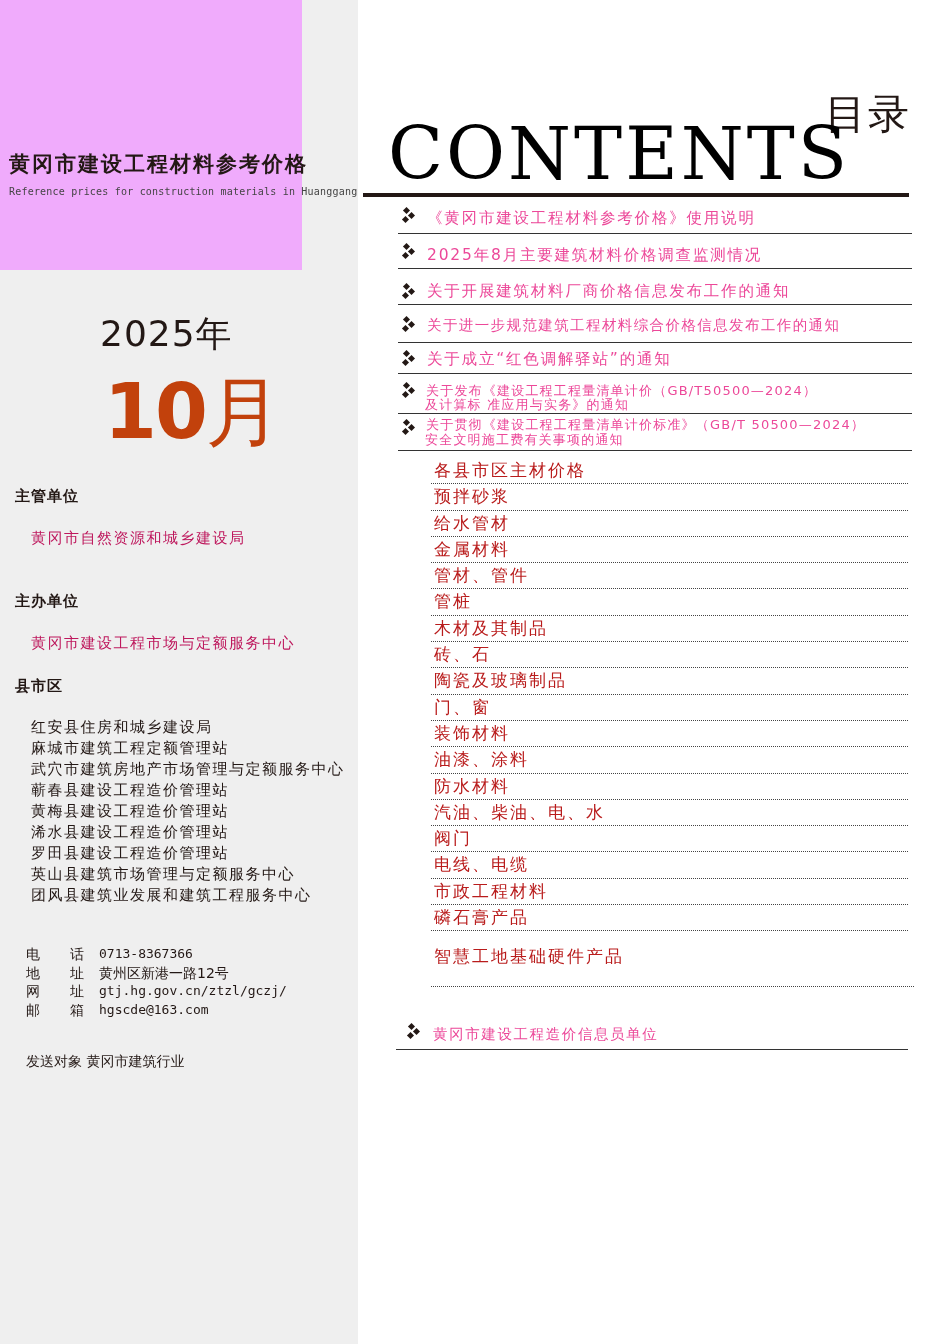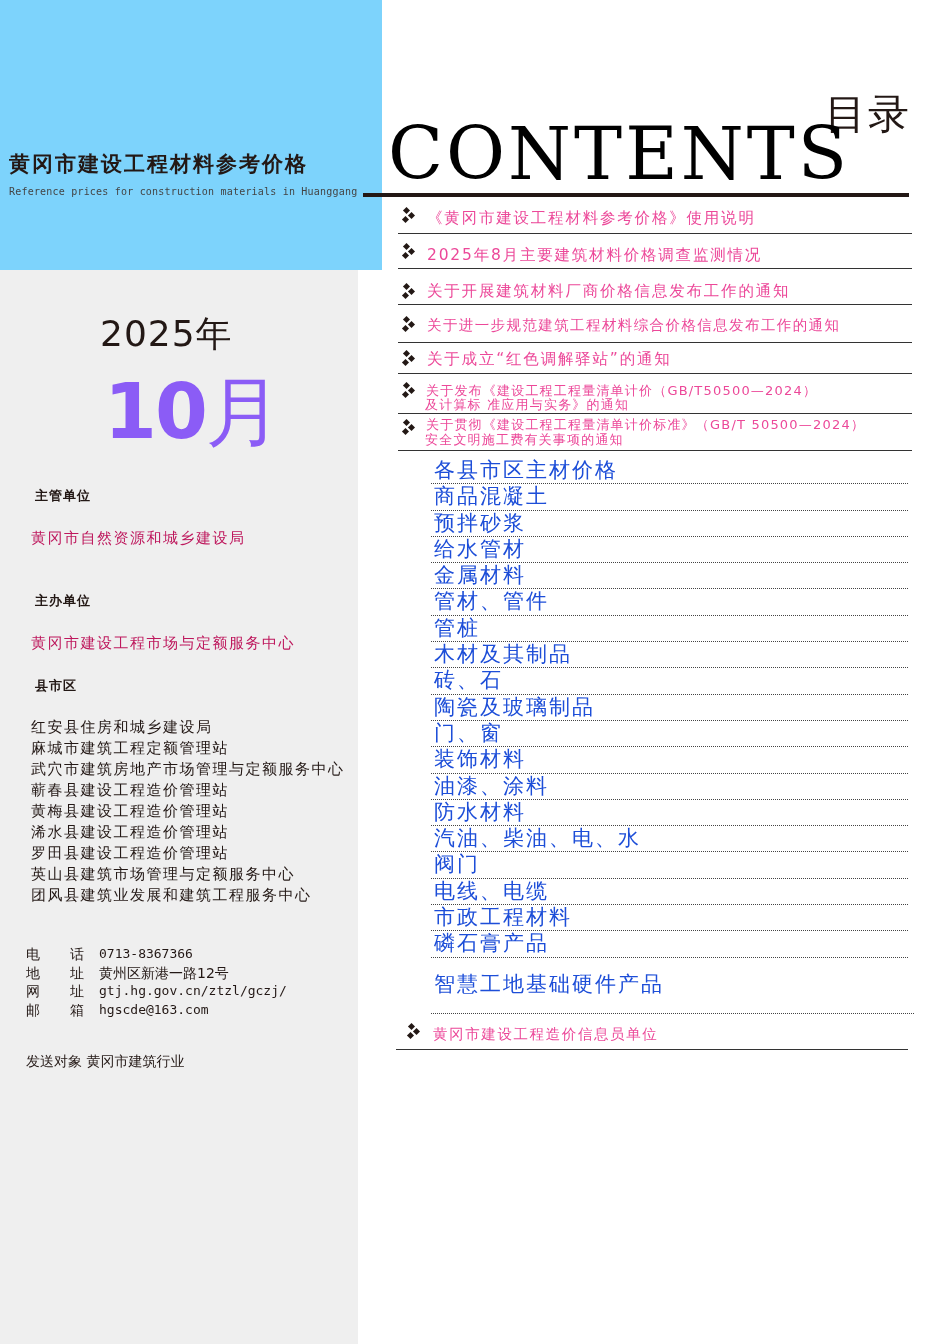--- a/index.html
+++ b/index.html
@@ -1,28 +1,28 @@
 <!DOCTYPE html>
 <html><head>
   <meta charset="utf-8">
   <style>
     * { margin:0; padding:0; box-sizing:border-box; }
     html, body { width:950px; height:1344px; background:#ffffff; overflow:hidden; }
     body { position:relative; font-family:"DejaVu Sans", sans-serif; color:#231815; }
 
     
     .left { position:absolute; left:0; top:0; width:358px; height:1344px; background:#efefef; }
-    .left-top { position:absolute; left:0; top:0; width:382px; height:270px; background:#7dd3fc; }
+    .left-top { position:absolute; left:0; top:0; width:302px; height:270px; background:#f0abfc; }
     .pub-title { position:absolute; left:9px; top:150px; font-size:21px; font-weight:bold; letter-spacing:2px; white-space:nowrap; color:#231815; }
     .pub-sub { position:absolute; left:9px; top:186px; font-family:"DejaVu Sans Mono", monospace; font-size:10px; color:#444; white-space:nowrap; letter-spacing:0.2px; }
     .year { position:absolute; left:100px; top:310px; font-size:36px; color:#231815; letter-spacing:1px; }
-    .month { position:absolute; left:104px; top:362px; font-size:76px; font-weight:bold; color:#8b5cf6; letter-spacing:-2px; }
+    .month { position:absolute; left:104px; top:362px; font-size:76px; font-weight:bold; color:#c2410c; letter-spacing:-2px; }
     .month .yue { font-weight:normal; }
 
-    .sect-h { position:absolute; left:35px; font-size:13px; font-weight:bold; letter-spacing:1px; }
+    .sect-h { position:absolute; left:15px; font-size:15px; font-weight:bold; letter-spacing:1px; }
     .sect-t { position:absolute; left:31px; font-size:15px; letter-spacing:1.5px; color:#be185d; }
     .county-list { position:absolute; left:31px; top:717px; font-size:15px; line-height:21px; letter-spacing:1.5px; }
     .contact { position:absolute; left:26px; top:945px; font-size:14px; line-height:18.5px; }
     .contact .row { display:flex; white-space:nowrap; }
     .contact .k1 { width:44px; }
     .contact .k2 { width:29px; }
     .contact .v { font-family:"DejaVu Sans Mono", monospace; font-size:13px; }
     .send { position:absolute; left:26px; top:1053px; font-size:14px; white-space:nowrap; }
 
     
@@ -34,21 +34,21 @@
     .toc-item { position:absolute; left:0; width:514px; border-bottom:1.5px solid #333; }
     .bullet { position:absolute; left:3px; width:14px; height:16px; }
     .bullet i { position:absolute; width:5px; height:5px; background:#231815; transform:rotate(45deg); }
     .bullet i.a { left:3px; top:0; }
     .bullet i.b { left:8px; top:5px; }
     .bullet i.c { left:2px; top:9px; }
     .toc-text { position:absolute; left:29px; font-size:15.5px; letter-spacing:1.8px; white-space:nowrap; color:#ec4899; }
     .toc-text.small { font-size:13px; line-height:14px; letter-spacing:1.2px; left:28px; }
 
     .sub-list { position:absolute; left:431px; top:458px; width:477px; }
-    .sub-item { height:26.3px; border-bottom:1.5px dotted #444; font-size:21px; letter-spacing:2px; line-height:25px; padding-left:3px; white-space:nowrap; color:#1d4ed8; }
+    .sub-item { height:26.3px; border-bottom:1.5px dotted #444; font-size:17px; letter-spacing:2px; line-height:25px; padding-left:3px; white-space:nowrap; color:#b91c1c; }
   </style>
 </head>
 <body>
 
 <div class="left">
   <div class="left-top">
     <div class="pub-title">黄冈市建设工程材料参考价格</div>
     <div class="pub-sub">Reference prices for construction materials in Huanggang</div>
   </div>
 
@@ -161,21 +161,20 @@
         <i class="b"></i>
         <i class="c"></i>
       </span>
     <span class="toc-text small" style="top:2px">关于贯彻《建设工程工程量清单计价标准》（GB/T 50500—2024）</span>
     <span class="toc-text small" style="top:17px;left:27px;">安全文明施工费有关事项的通知</span>
   </div>
 </div>
 
 <div class="sub-list">
   <div class="sub-item">各县市区主材价格</div>
-  <div class="sub-item">商品混凝土</div>
   <div class="sub-item">预拌砂浆</div>
   <div class="sub-item">给水管材</div>
   <div class="sub-item">金属材料</div>
   <div class="sub-item">管材、管件</div>
   <div class="sub-item">管桩</div>
   <div class="sub-item">木材及其制品</div>
   <div class="sub-item">砖、石</div>
   <div class="sub-item">陶瓷及玻璃制品</div>
   <div class="sub-item">门、窗</div>
   <div class="sub-item">装饰材料</div>

